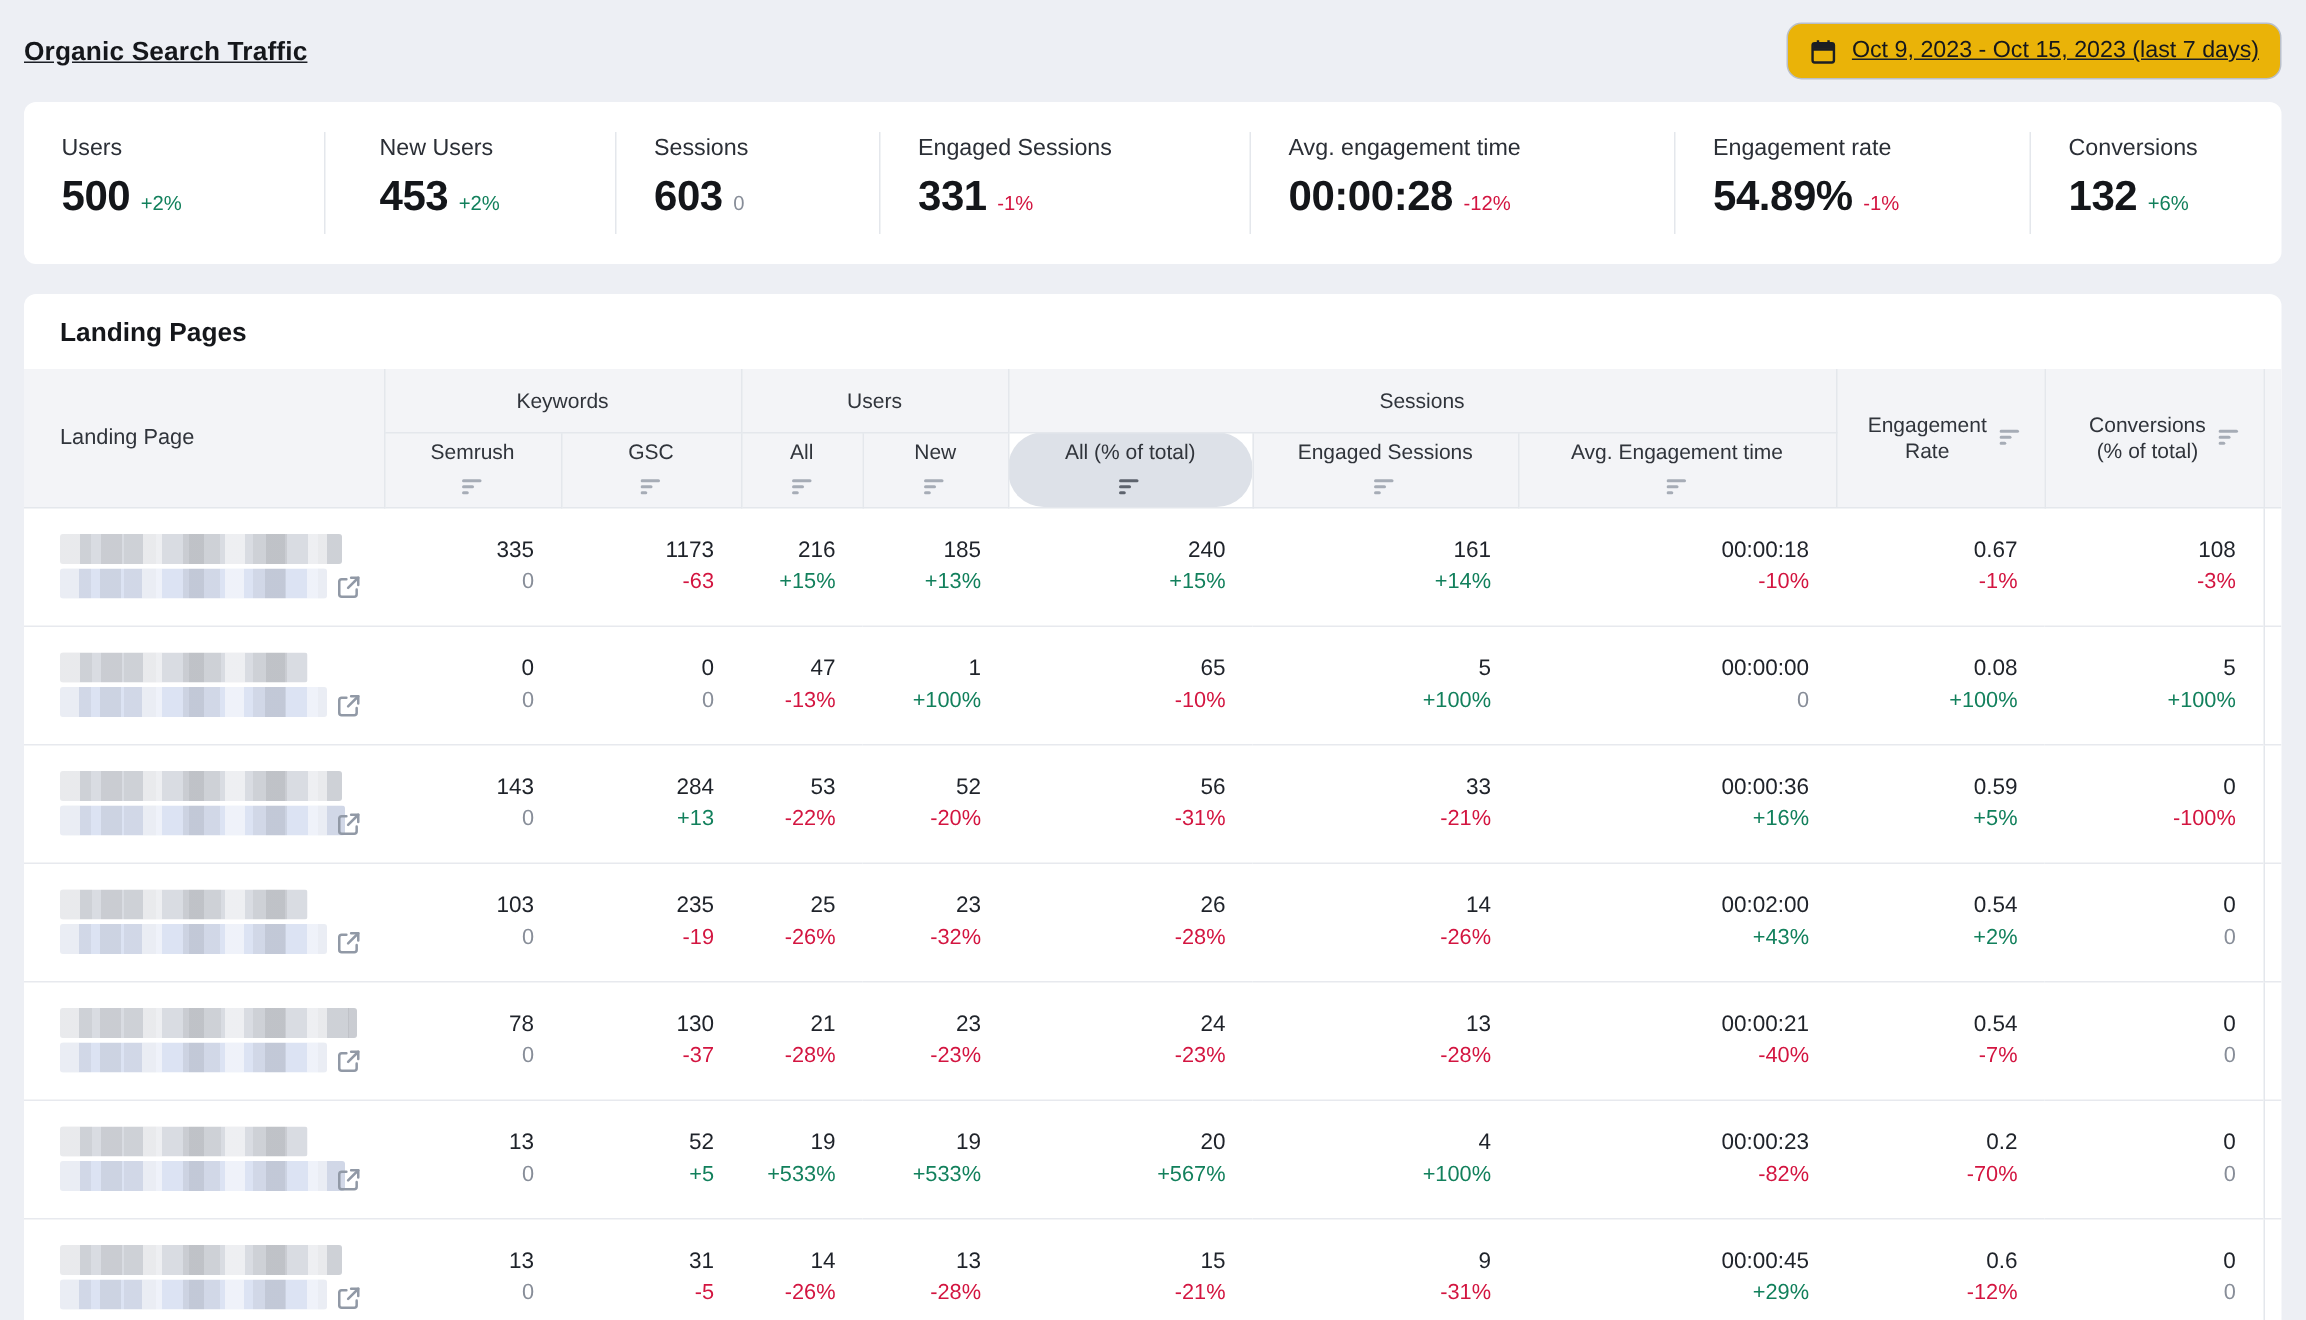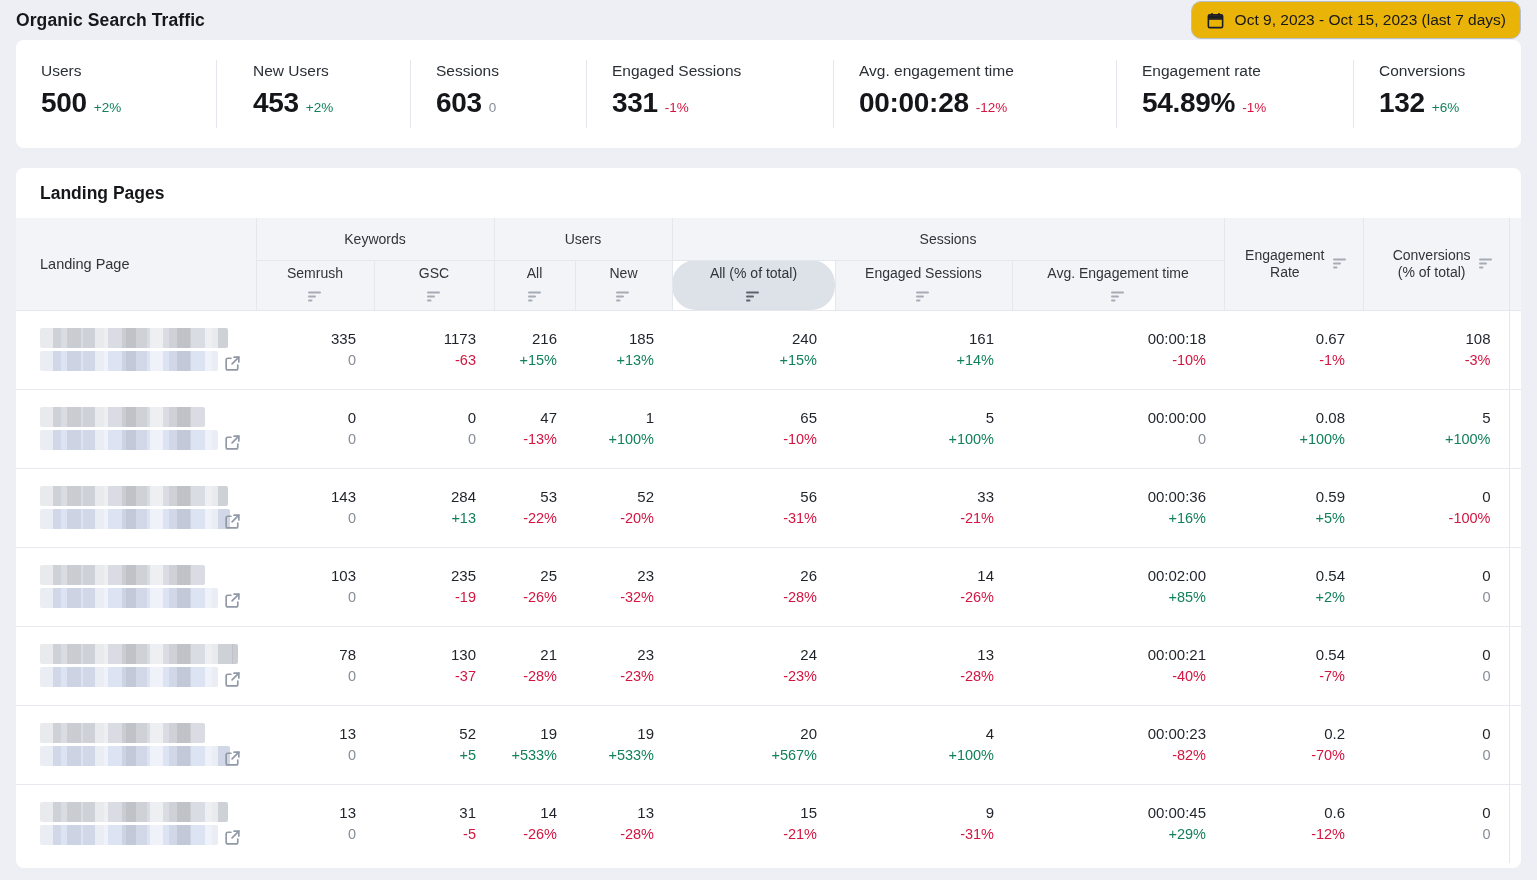--- a/index.html
+++ b/index.html
@@ -7,21 +7,21 @@
     --header-active-bg:#dde1e8; --text-dark:#1d2026; --text:#343942;
     --green:#12805c; --red:#d31540; --blue:#2a67d4; --muted:#878d98;
     --icon-gray:#9aa1ad;
   }
   *{box-sizing:border-box;margin:0;padding:0;}
   html,body{width:1537px;height:880px;overflow:hidden;}
   body{background:var(--bg);font-family:"Liberation Sans",sans-serif;color:var(--text-dark);}
   .page{padding:0 16px;}
 
   
-  .topbar{height:40px;display:flex;align-items:center;justify-content:space-between;}
+  .topbar{height:68px;display:flex;align-items:center;justify-content:space-between;text-decoration:underline;}
   .page-title{font-size:17.5px;font-weight:700;color:#15171b;letter-spacing:.1px;}
   .date-btn{display:flex;align-items:center;gap:10px;background:#eab308;border:1px solid #b9bfca;
     border-radius:10px;height:38px;padding:0 14px;font-size:15.5px;color:#16181d;cursor:pointer;}
   .date-btn svg{display:block;}
 
   
   .stats-card{background:var(--card);border-radius:8px;height:108px;display:flex;align-items:stretch;padding:20px 0;}
   .stat{padding:2px 0 0 25px;}
   .stat + .stat{border-left:1px solid var(--border);}
   .stat:nth-child(1){width:200px;}
@@ -493,21 +493,21 @@
     <td class="cell num">
               <div class="v c-dark">26</div>
               <div class="d c-r">-28%</div>
             </td>
     <td class="cell num">
               <div class="v c-dark">14</div>
               <div class="d c-r">-26%</div>
             </td>
     <td class="cell num">
               <div class="v c-dark">00:02:00</div>
-              <div class="d c-g">+85%</div>
+              <div class="d c-g">+43%</div>
             </td>
     <td class="cell num">
               <div class="v c-dark">0.54</div>
               <div class="d c-g">+2%</div>
             </td>
     <td class="cell num conv-td">
               <div class="v c-dark">0</div>
               <div class="d c-m">0</div>
             </td>
     <td class="sliver-td"></td>

